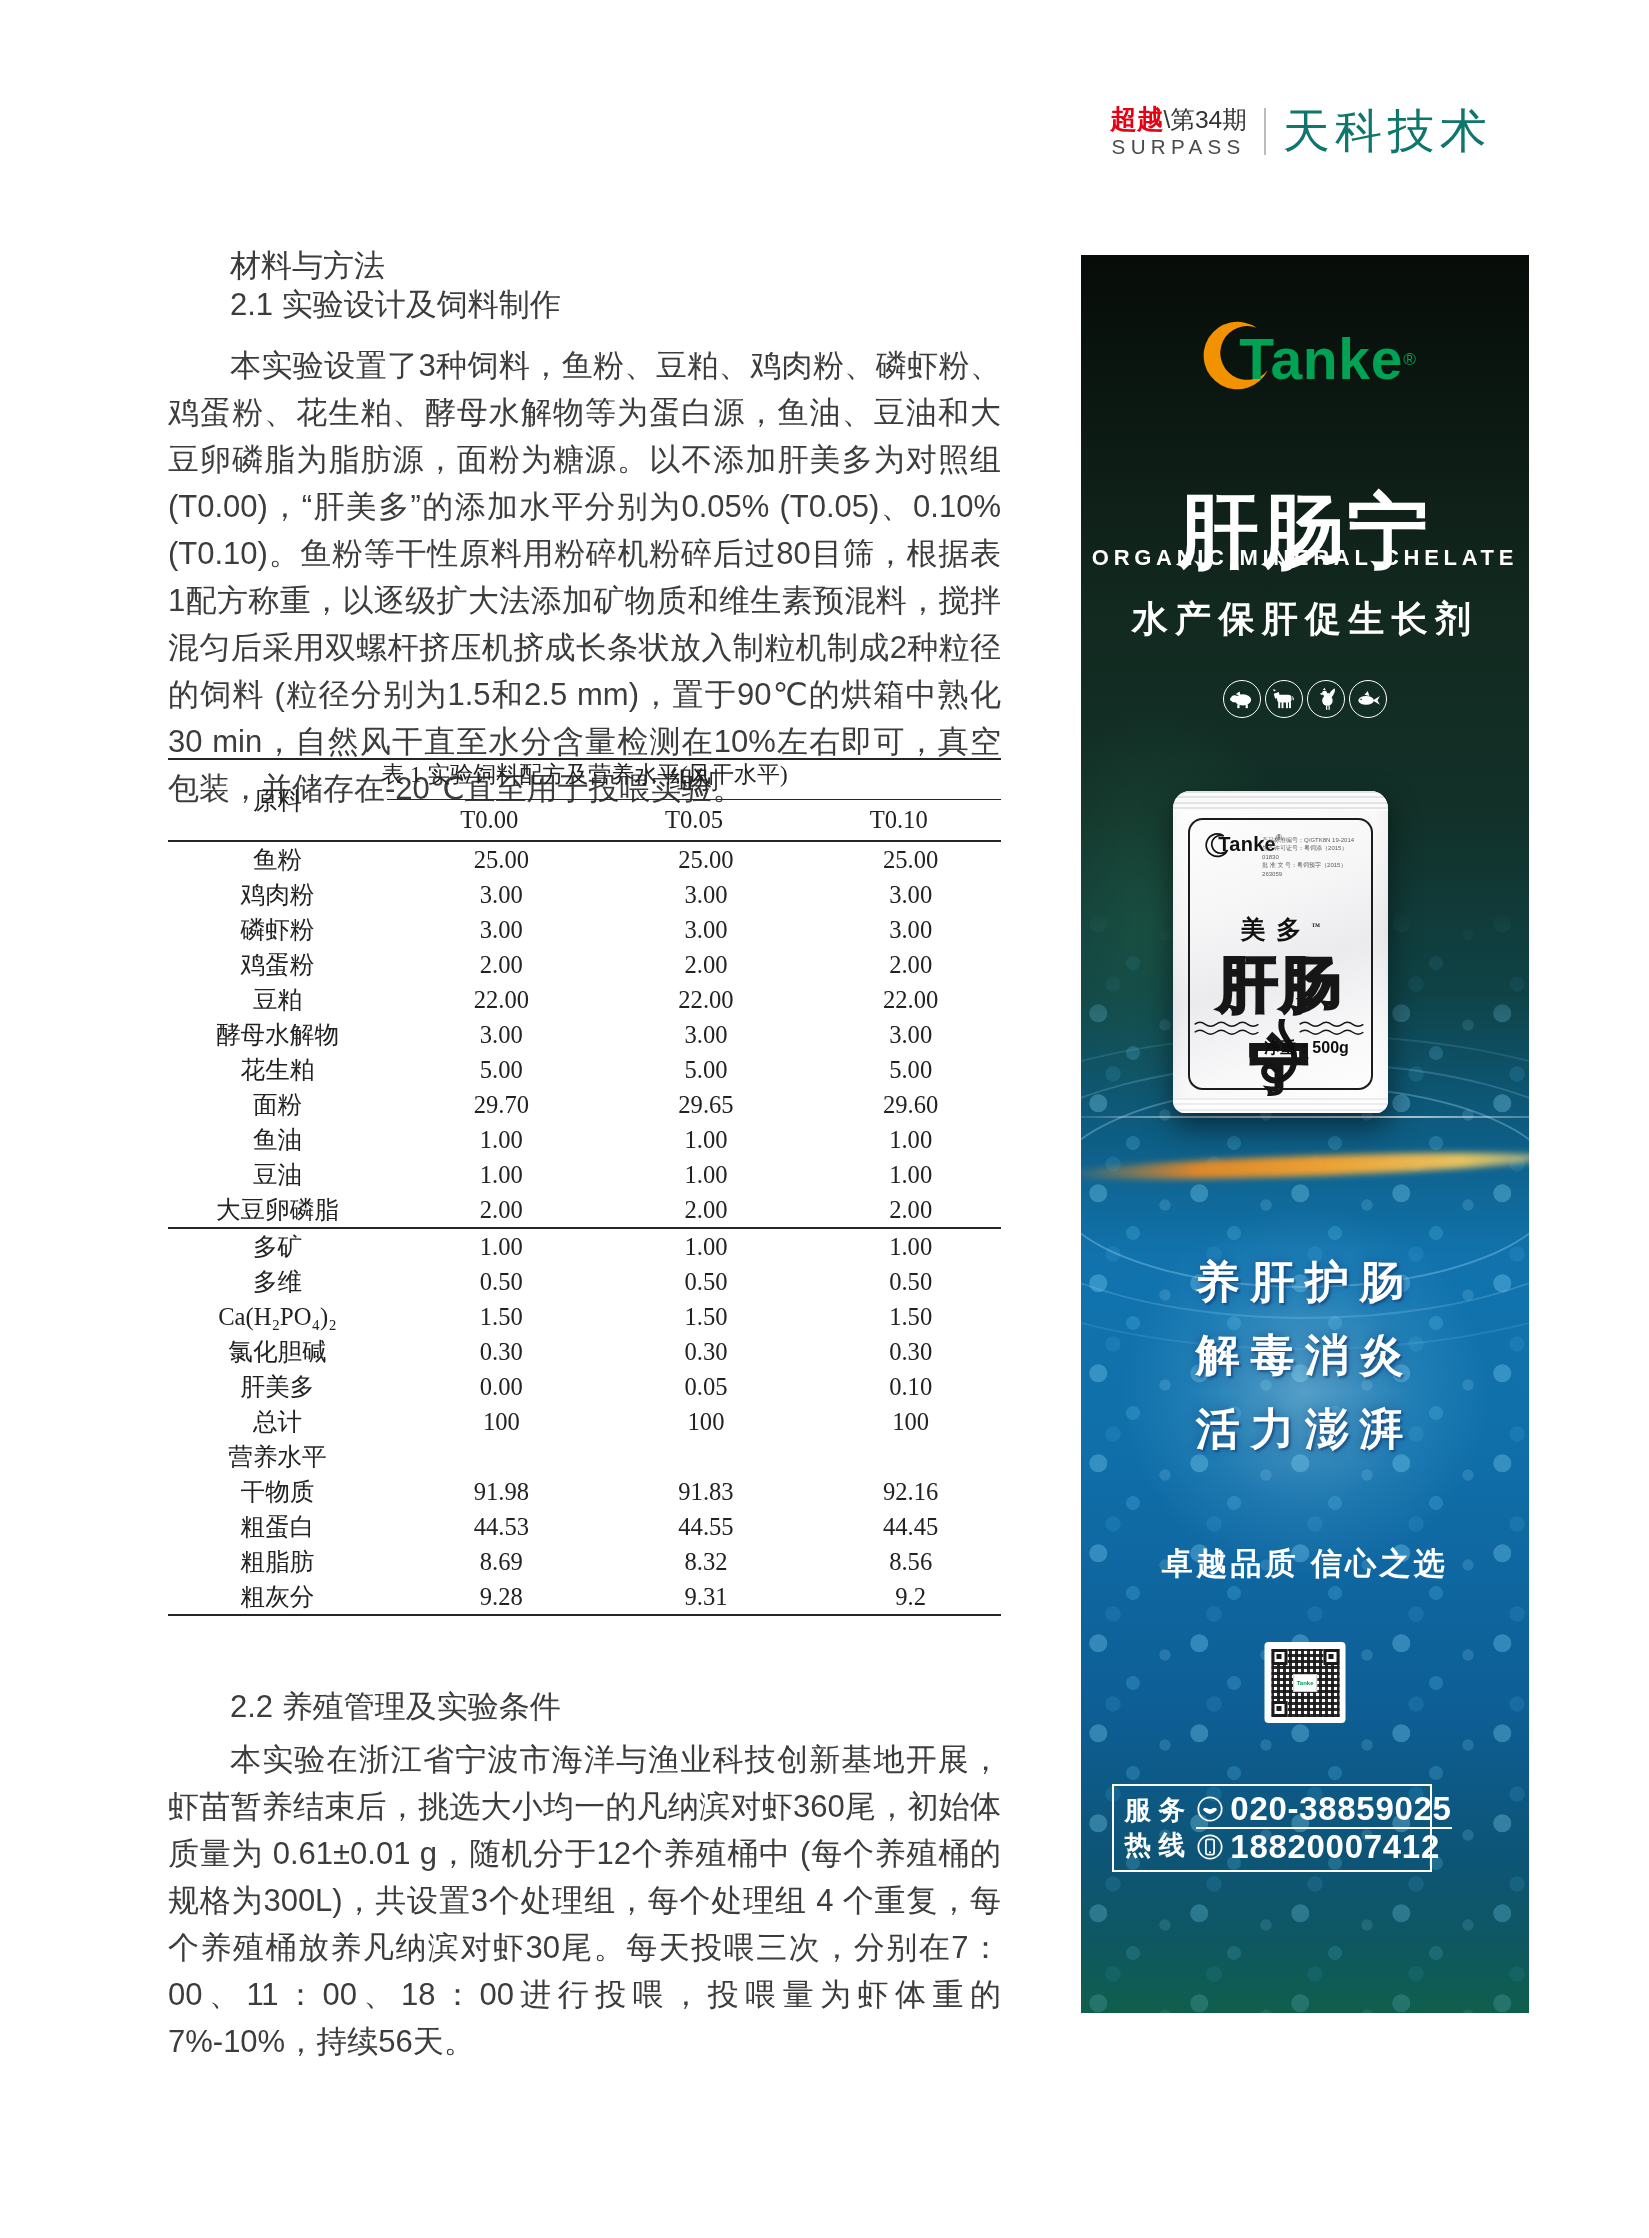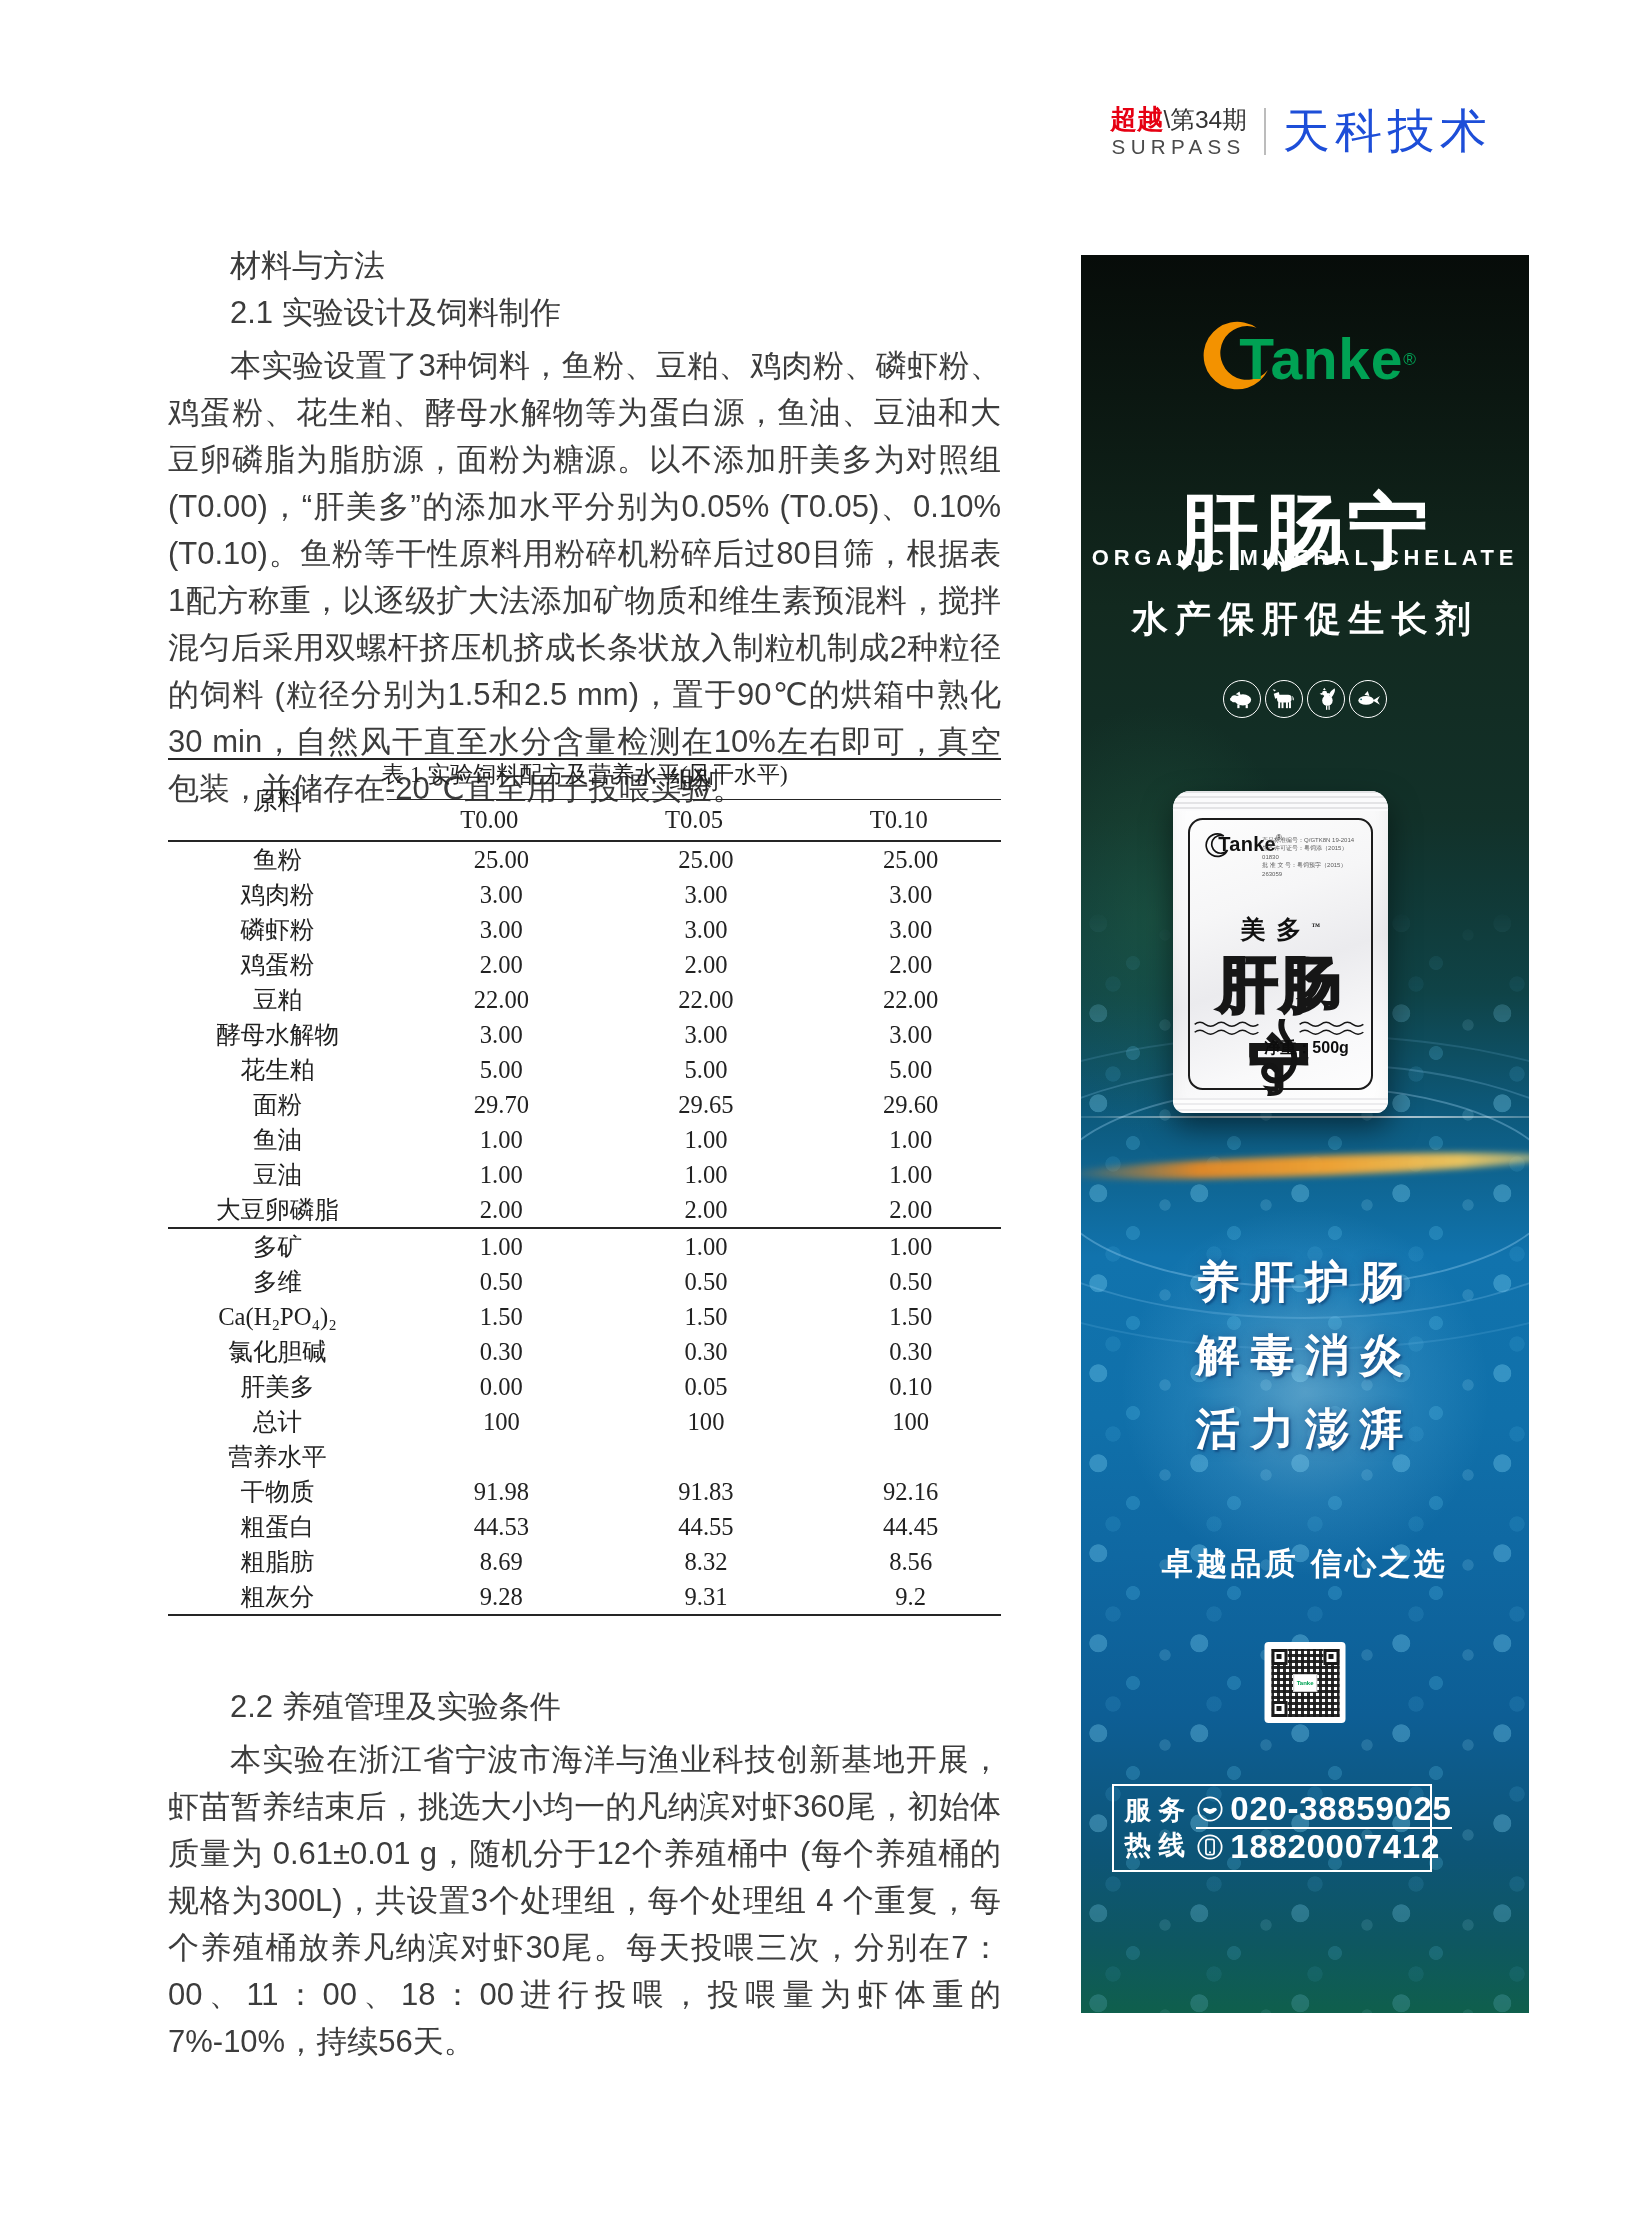--- a/index.html
+++ b/index.html
@@ -7,27 +7,27 @@
         font-family:"Liberation Sans","DejaVu Sans",sans-serif;color:#3c3c3c;}
 
   
   .header{position:absolute;top:100px;right:157px;display:flex;align-items:center;}
   .hdr-left{text-align:center;line-height:1;}
   .hdr-cn{font-size:26.6px;font-weight:bold;color:#2b2b2b;white-space:nowrap;}
   .hdr-cn .red{color:#e60012;}
   .hdr-cn .issue{font-weight:400;color:#333;font-size:24.6px;}
   .hdr-en{font-size:20.6px;color:#4a4a4a;letter-spacing:5.3px;margin-top:4px;}
   .hdr-divider{width:1.3px;height:47px;background:#bcbcbc;margin:0 17.3px;}
-  .hdr-title{font-family:"Liberation Serif","DejaVu Serif",serif;font-size:47px;color:#1d4ed8;
+  .hdr-title{font-family:"Liberation Serif","DejaVu Serif",serif;font-size:47px;color:#0f766e;
              letter-spacing:5.3px;white-space:nowrap;}
 
   
   .col{position:absolute;left:168px;width:833px;}
   .h-line{font-size:31px;line-height:1.2;text-indent:2em;color:#3c3c3c;}
-  #sec0{top:247px;} #sec1{top:294px;}
+  #sec0{top:247px;} #sec1{top:286px;}
   .para{font-size:31px;line-height:47px;text-align:justify;text-indent:2em;color:#3c3c3c;}
   #para1{top:342px;}
   #sec2{top:1688px;}
   #para2{top:1736px;}
 
   
   #tbl-title{top:761px;text-align:center;font-family:Liberation Serif, serif;
              font-size:23px;color:#222;text-indent:0;}
   #tbl{top:758px;font-family:"Liberation Serif","DejaVu Serif",serif;color:#222;font-size:24.6px;}
   .t-head{position:relative;border-top:2.7px solid #252525;border-bottom:2.7px solid #252525;}

